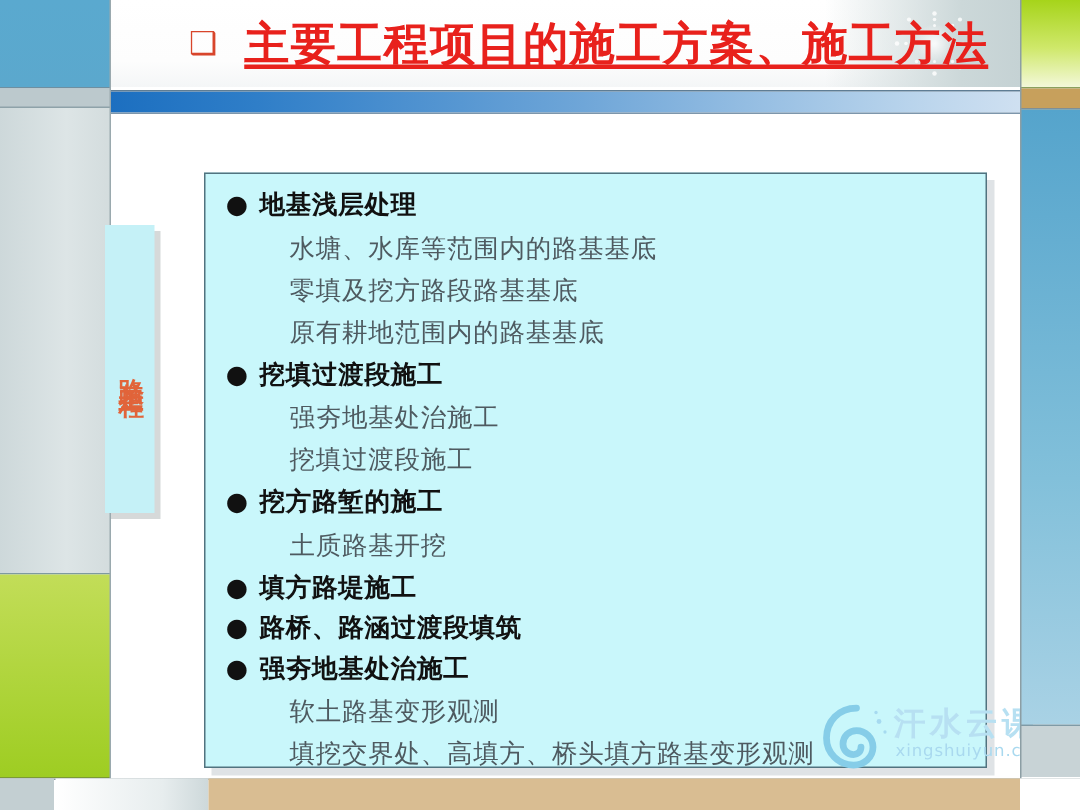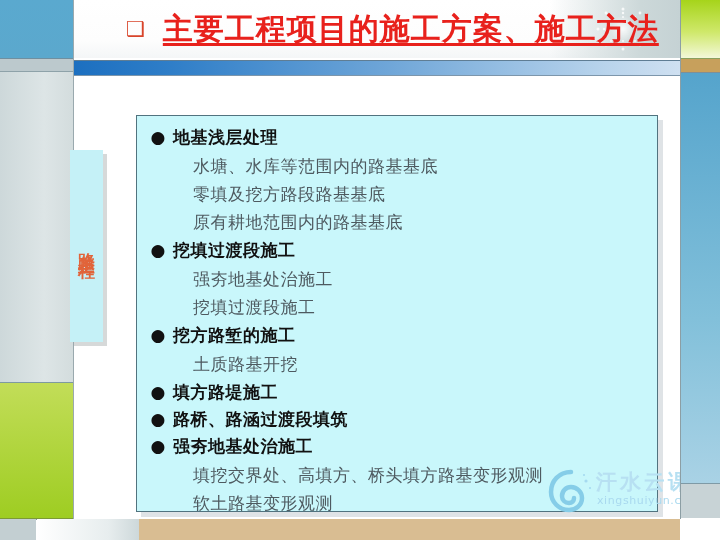--- a/index.html
+++ b/index.html
@@ -373,22 +373,22 @@
           <span class="bullet-label">填方路堤施工</span>
         </div>
         <div class="bullet-line">
           <span class="bullet-dot">●</span>
           <span class="bullet-label">路桥、路涵过渡段填筑</span>
         </div>
         <div class="bullet-line">
           <span class="bullet-dot">●</span>
           <span class="bullet-label">强夯地基处治施工</span>
         </div>
+        <div class="sub-line">软土路基变形观测</div>
         <div class="sub-line">填挖交界处、高填方、桥头填方路基变形观测</div>
-        <div class="sub-line">软土路基变形观测</div>
       </div>
   </div>
 
   <div class="watermark">
     <svg class="wm-wave" width="46" height="46" viewBox="0 0 46 46">
       <path d="M23 4 C11 4 3 13 3 24 C3 34 11 42 21 42 C28 42 34 37 34 30 C34 24 29 19 23 19 C18 19 14 23 14 28 C14 32 17 35 21 35 C24 35 26 33 26 30" fill="none" stroke="#86cde8" stroke-width="4.5" stroke-linecap="round"></path>
       <circle cx="38" cy="13" r="1.6" fill="#a6daf0"></circle>
       <circle cx="42" cy="20" r="1.1" fill="#a6daf0"></circle>
       <circle cx="36" cy="7" r="1.1" fill="#a6daf0"></circle>
     </svg>

